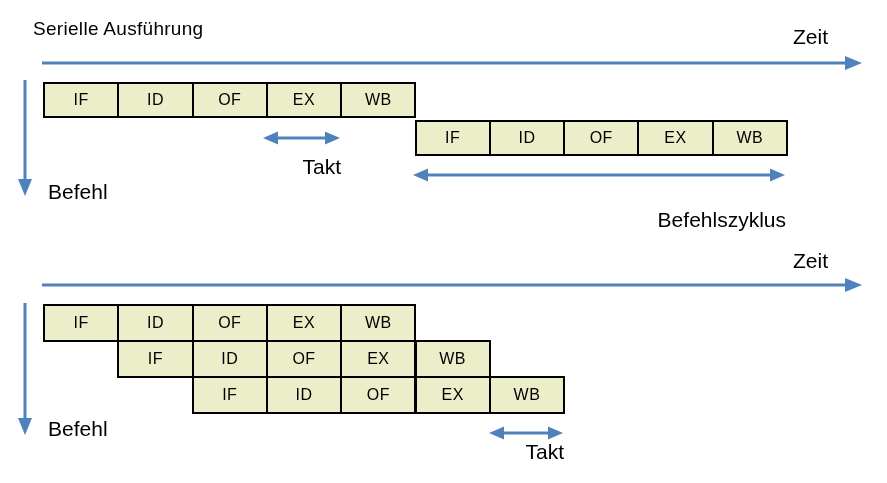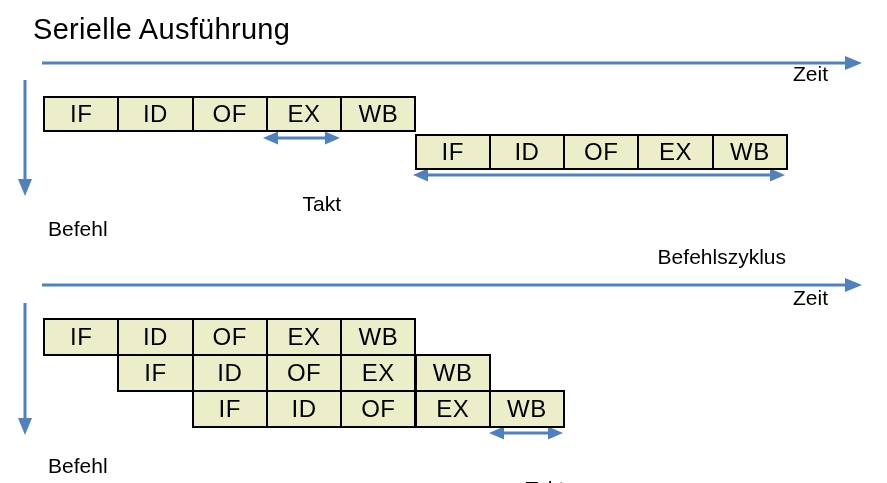--- a/index.html
+++ b/index.html
@@ -2,29 +2,29 @@
 <html style="--box-fill: #ECEDC9; --box-border: #000000; --arrow-color: #4F81BD; --text-color: #000000;"><head>
 <meta charset="utf-8">
 <style>
   html,body{margin:0;padding:0;background:#fff;}
   #canvas{
     position:relative;width:887px;height:483px;background:#ffffff;
     font-family:"Liberation Sans",sans-serif;color:var(--text-color,#000);
     overflow:hidden;
   }
   .abs{position:absolute;}
-  .title{font-size:29px;line-height:32px;white-space:nowrap;letter-spacing:0.3px;}
-  .small-label{font-size:21px;line-height:23px;white-space:nowrap;margin-top:37px;}
+  .title{font-size:19px;line-height:32px;white-space:nowrap;letter-spacing:0.3px;}
+  .small-label{font-size:21px;line-height:23px;white-space:nowrap;}
   .centered{text-align:right;white-space:normal;}
   .cell{
     position:absolute;box-sizing:border-box;
     background:var(--box-fill,#ECEDC9);
     border:2px solid var(--box-border,#000);
-    font-size:24px;letter-spacing:0.5px;
-    display:flex;align-items:center;justify-content:center;margin-top:14px;
+    font-size:16px;letter-spacing:0.5px;
+    display:flex;align-items:center;justify-content:center;
   }
   svg.arrows{position:absolute;left:0;top:0;color:var(--arrow-color,#4F81BD);}
   svg .ln{stroke:currentColor;stroke-width:3;fill:none;}
   svg .hd{fill:currentColor;stroke:none;}
 </style>
 </head>
 <body>
 
 <div id="canvas">
 

